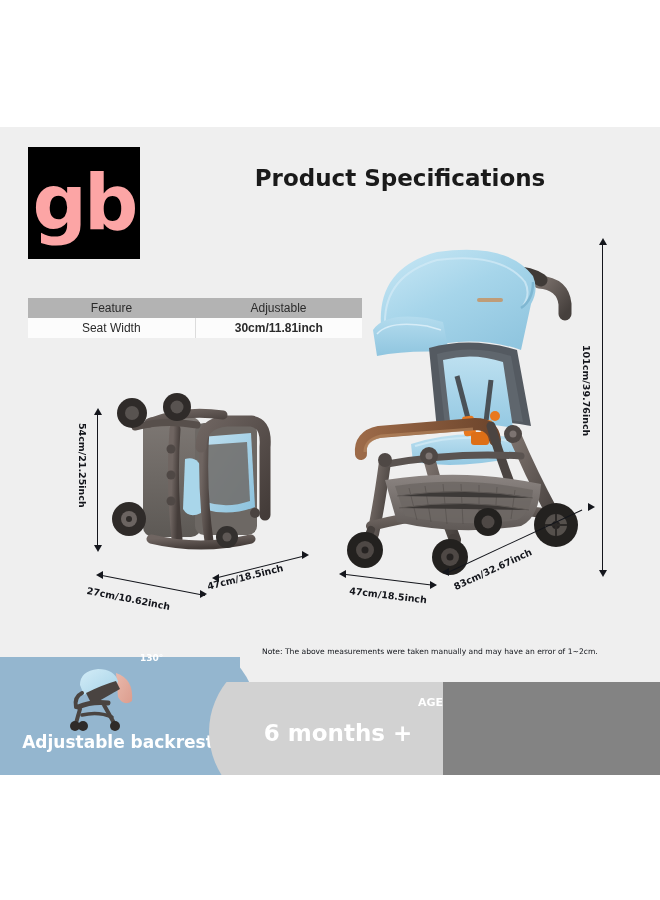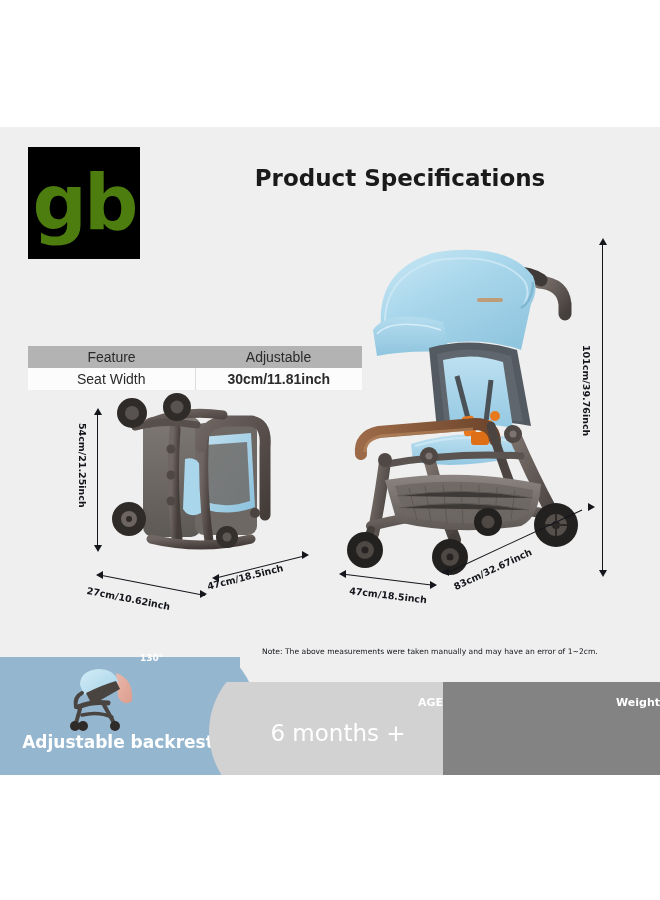--- a/index.html
+++ b/index.html
@@ -38,21 +38,21 @@
     width: 112px;
     height: 112px;
     background: #000000;
   }
   .logo-text {
     position: absolute;
     left: 0;
     top: 0;
     width: 112px;
     height: 112px;
-    color: #4d7c0f;
+    color: #fca5a5;
     font-size: 76px;
     font-weight: 700;
     letter-spacing: -3px;
     line-height: 112px;
     text-align: center;
     font-family: "DejaVu Sans", sans-serif;
   }
 
   
   .title {
@@ -67,23 +67,22 @@
     font-family: "DejaVu Sans", sans-serif;
   }
 
   
   .spec-table {
     position: absolute;
     left: 28px;
     top: 171px;
     width: 334px;
     border-collapse: collapse;
-    font-size: 14px;
+    font-size: 12px;
     color: #333333;
-    margin-top: 48px;
   }
   .spec-table td, .spec-table th {
     padding: 3px 0 3px 0;
     text-align: center;
     font-weight: 400;
     border: 0;
   }
   .spec-table thead td {
     background: #b3b3b3;
     color: #2b2b2b;
@@ -228,21 +227,21 @@
     font-weight: 700;
     color: #ffffff;
     font-family: "DejaVu Sans", sans-serif;
   }
   .panel-val {
     position: absolute;
     width: 100%;
     text-align: center;
     top: 38px;
     font-size: 23px;
-    font-weight: 400;
+    font-weight: 700;
     color: #ffffff;
     font-family: "DejaVu Sans", sans-serif;
   }
 
   .prod-img { position: absolute; }
 </style>
 </head>
 <body>
 
 <div id="page">
@@ -498,17 +497,16 @@
     <div class="angle-label">130°</div>
     <div class="backrest-label">Adjustable backrest</div>
 
     <div class="panel-grey-curve"></div>
     <div class="panel-grey">
       <div class="panel-cap">AGE</div>
       <div class="panel-val">6 months +</div>
     </div>
 
     <div class="panel-dark">
-      <div class="panel-cap">Weight</div>
     </div>
 
   </div>
 </div>
 
 </body></html>

